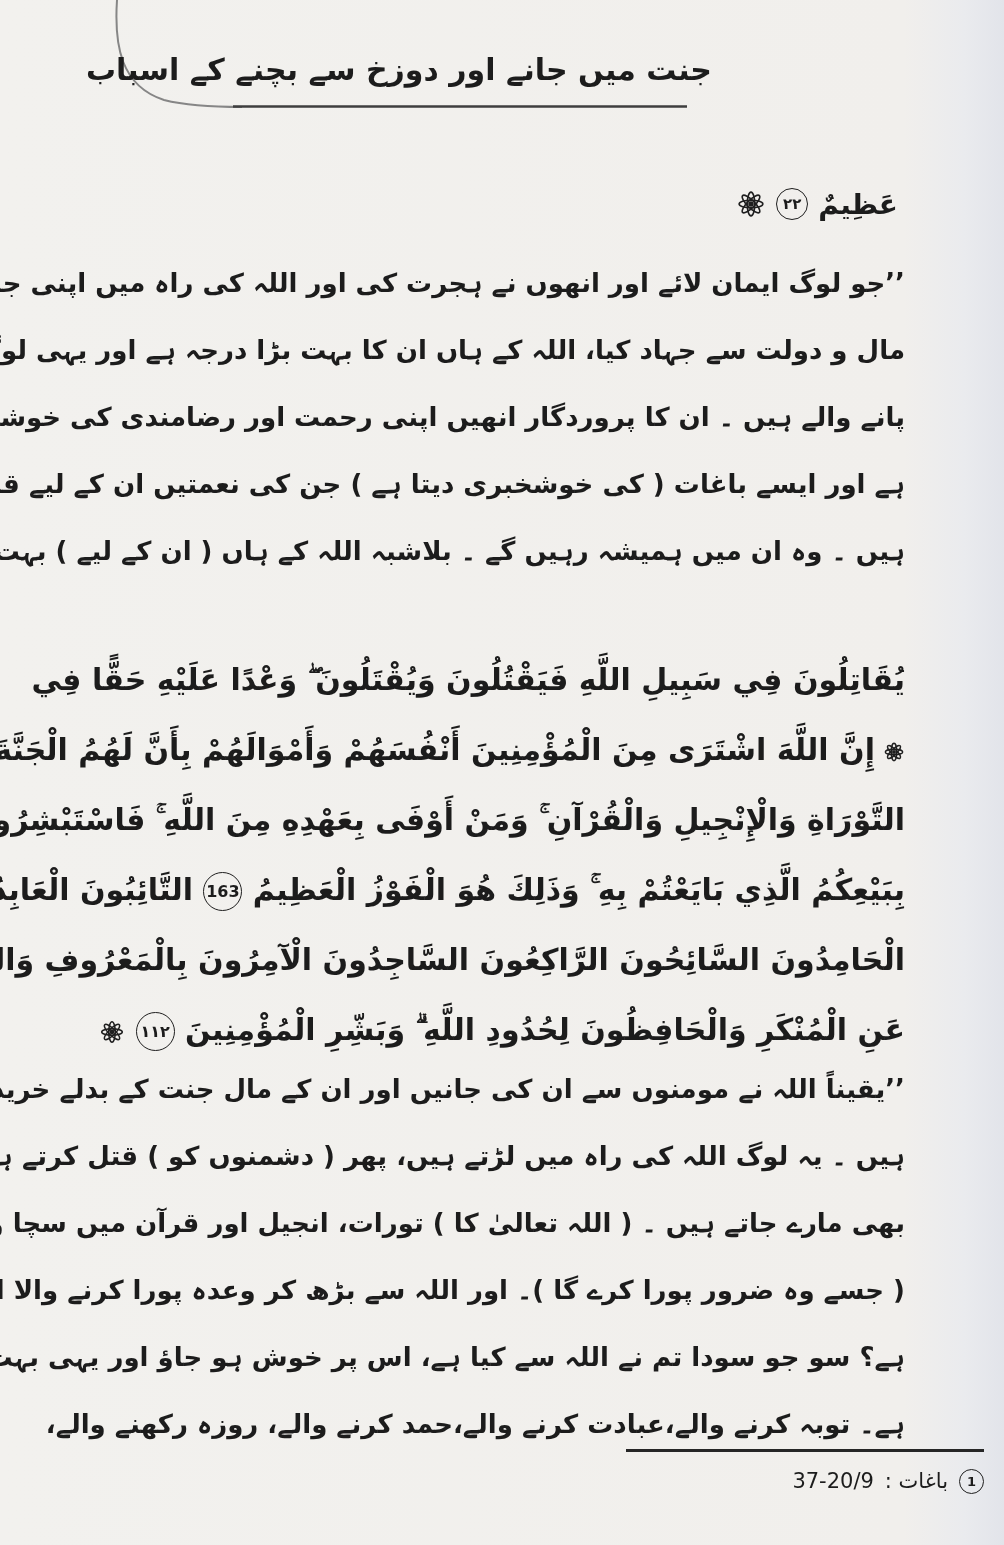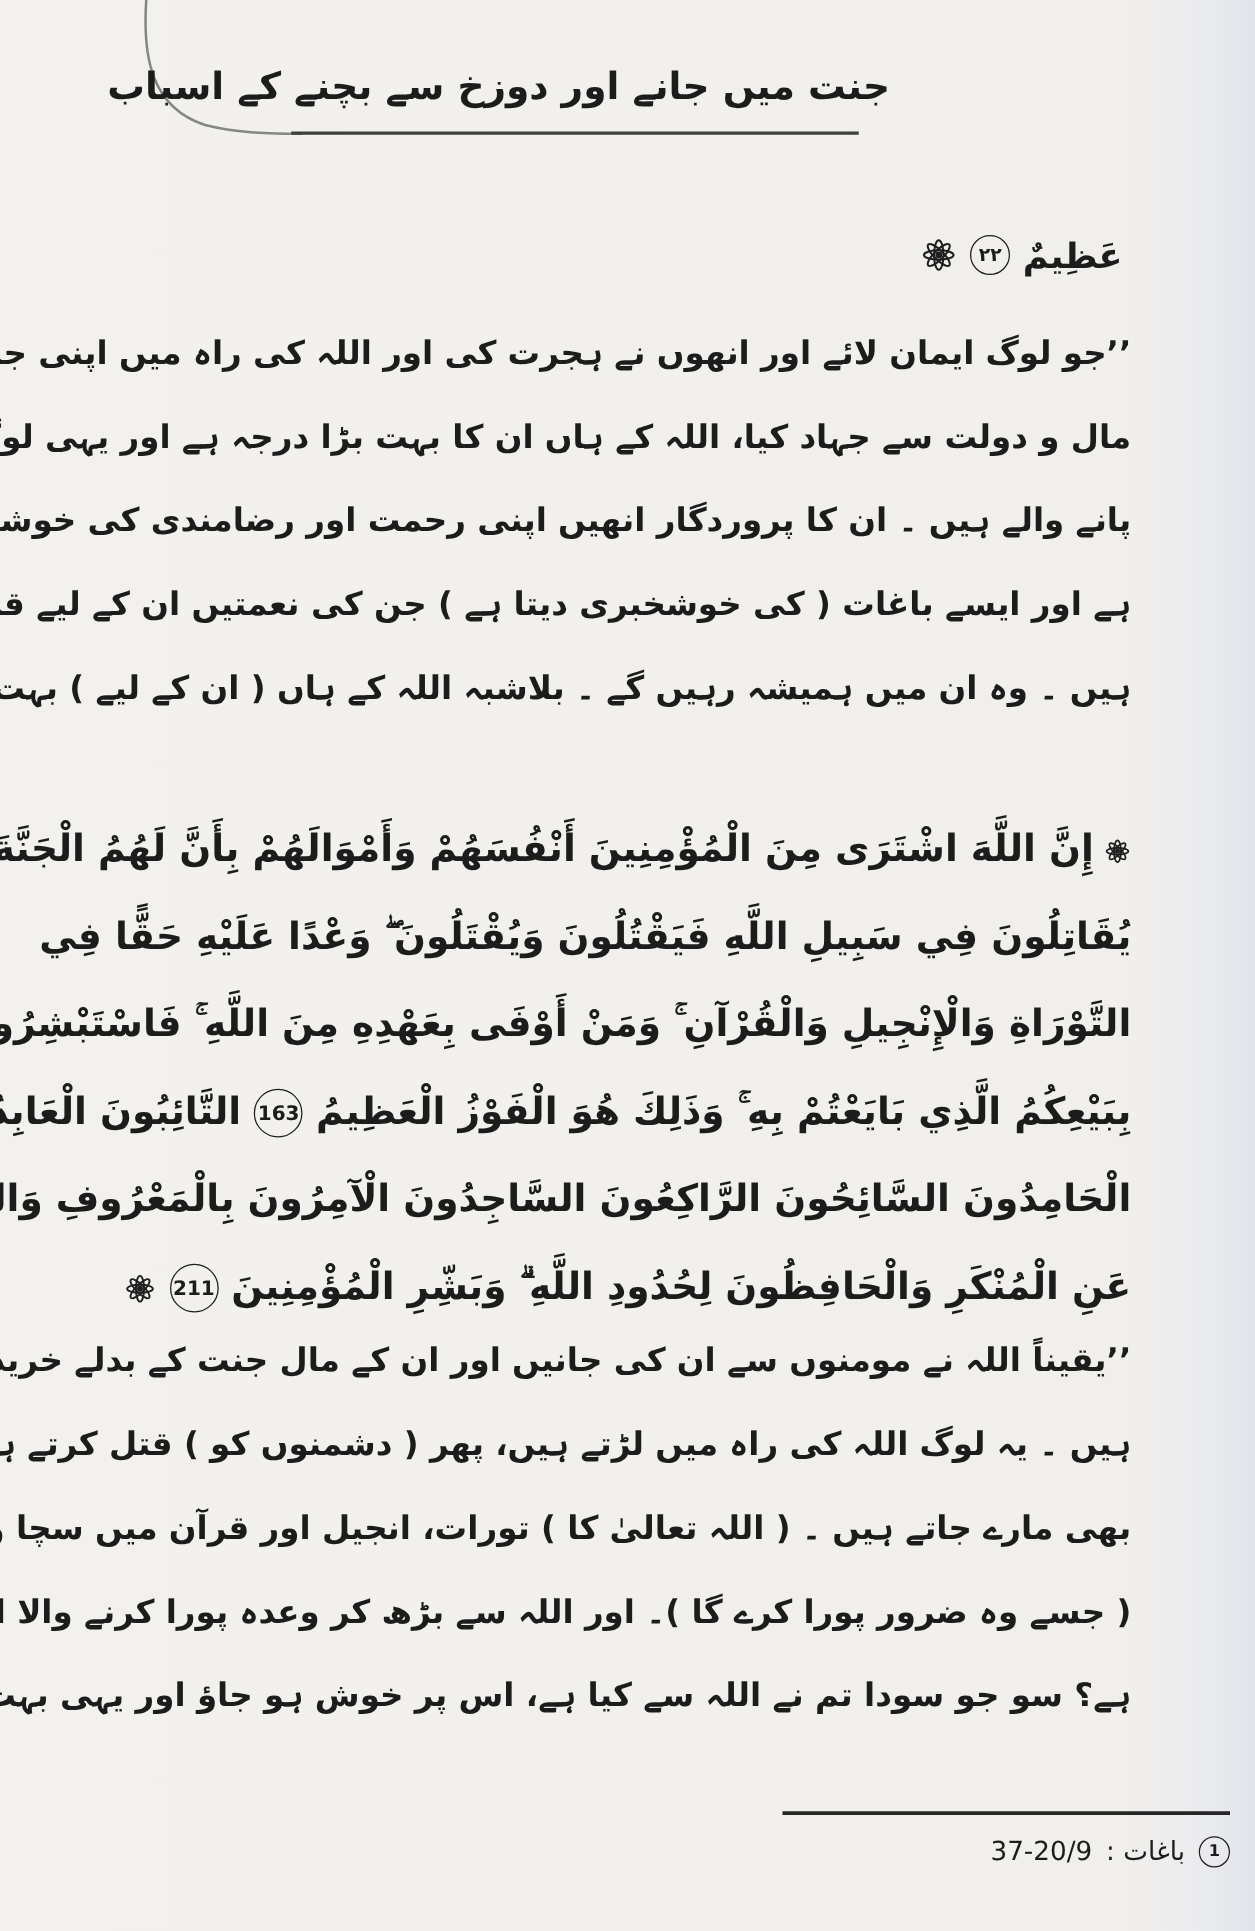--- a/index.html
+++ b/index.html
@@ -90,60 +90,61 @@
 
 <div id="translation-1" class="abs urdu-block">
   <div class="u-line">’’جو لوگ ایمان لائے اور انھوں نے ہجرت کی اور اللہ کی راہ میں اپنی جان اور</div>
   <div class="u-line">مال و دولت سے جہاد کیا، اللہ کے ہاں ان کا بہت بڑا درجہ ہے اور یہی لوگ مراد</div>
   <div class="u-line">پانے والے ہیں ۔ ان کا پروردگار انھیں اپنی رحمت اور رضامندی کی خوشخبری دیتا</div>
   <div class="u-line">ہے اور ایسے باغات ( کی خوشخبری دیتا ہے ) جن کی نعمتیں ان کے لیے قائم و دائم</div>
   <div class="u-line">ہیں ۔ وہ ان میں ہمیشہ رہیں گے ۔ بلاشبہ اللہ کے ہاں ( ان کے لیے ) بہت بڑا</div>
 </div>
 
 <div id="quran-block" class="abs">
+  <div class="q-line">يُقَاتِلُونَ فِي سَبِيلِ اللَّهِ فَيَقْتُلُونَ وَيُقْتَلُونَ ۖ وَعْدًا عَلَيْهِ حَقًّا فِي</div>
   <div class="q-line">
     <svg class="rosette q-open" width="22" height="22" viewBox="0 0 24 24" aria-hidden="true">
       <g stroke="#1f1f1f" stroke-width="1.5" fill="none">
         <ellipse cx="12" cy="12" rx="3" ry="9.5"></ellipse>
         <ellipse cx="12" cy="12" rx="3" ry="9.5" transform="rotate(45 12 12)"></ellipse>
         <ellipse cx="12" cy="12" rx="3" ry="9.5" transform="rotate(90 12 12)"></ellipse>
         <ellipse cx="12" cy="12" rx="3" ry="9.5" transform="rotate(135 12 12)"></ellipse>
       </g>
       <circle cx="12" cy="12" r="2.2" fill="#1f1f1f"></circle>
     </svg><span>إِنَّ اللَّهَ اشْتَرَى مِنَ الْمُؤْمِنِينَ أَنْفُسَهُمْ وَأَمْوَالَهُمْ بِأَنَّ لَهُمُ الْجَنَّةَ</span>
   </div>
-  <div class="q-line">يُقَاتِلُونَ فِي سَبِيلِ اللَّهِ فَيَقْتُلُونَ وَيُقْتَلُونَ ۖ وَعْدًا عَلَيْهِ حَقًّا فِي</div>
   <div class="q-line">التَّوْرَاةِ وَالْإِنْجِيلِ وَالْقُرْآنِ ۚ وَمَنْ أَوْفَى بِعَهْدِهِ مِنَ اللَّهِ ۚ فَاسْتَبْشِرُوا</div>
   <div class="q-line">
     <span>بِبَيْعِكُمُ الَّذِي بَايَعْتُمْ بِهِ ۚ وَذَلِكَ هُوَ الْفَوْزُ الْعَظِيمُ</span>
     <span class="num-circle num-ayah">163</span>
     <span>التَّائِبُونَ الْعَابِدُونَ</span>
   </div>
   <div class="q-line">الْحَامِدُونَ السَّائِحُونَ الرَّاكِعُونَ السَّاجِدُونَ الْآمِرُونَ بِالْمَعْرُوفِ وَالنَّاهُونَ</div>
   <div class="q-line align-right">
     <span>عَنِ الْمُنْكَرِ وَالْحَافِظُونَ لِحُدُودِ اللَّهِ ۗ وَبَشِّرِ الْمُؤْمِنِينَ</span>
-    <span class="num-circle num-ayah">211</span>
+    <span class="num-circle num-ayah">١١٢</span>
     <svg class="rosette" width="26" height="26" viewBox="0 0 24 24" aria-hidden="true">
       <g stroke="#1f1f1f" stroke-width="1.4" fill="none">
         <ellipse cx="12" cy="12" rx="3" ry="9.5"></ellipse>
         <ellipse cx="12" cy="12" rx="3" ry="9.5" transform="rotate(45 12 12)"></ellipse>
         <ellipse cx="12" cy="12" rx="3" ry="9.5" transform="rotate(90 12 12)"></ellipse>
         <ellipse cx="12" cy="12" rx="3" ry="9.5" transform="rotate(135 12 12)"></ellipse>
       </g>
       <circle cx="12" cy="12" r="2.2" fill="#1f1f1f"></circle>
     </svg>
   </div>
 </div>
 
 <div id="translation-2" class="abs urdu-block">
   <div class="u-line">’’یقیناً اللہ نے مومنوں سے ان کی جانیں اور ان کے مال جنت کے بدلے خرید لیے</div>
   <div class="u-line">ہیں ۔ یہ لوگ اللہ کی راہ میں لڑتے ہیں، پھر ( دشمنوں کو ) قتل کرتے ہیں اور ( کبھی ) خود</div>
   <div class="u-line">بھی مارے جاتے ہیں ۔ ( اللہ تعالیٰ کا ) تورات، انجیل اور قرآن میں سچا وعدہ ہے</div>
   <div class="u-line">( جسے وہ ضرور پورا کرے گا )۔ اور اللہ سے بڑھ کر وعدہ پورا کرنے والا اور کون ہوسکتا</div>
   <div class="u-line">ہے؟ سو جو سودا تم نے اللہ سے کیا ہے، اس پر خوش ہو جاؤ اور یہی بہت بڑی کامیابی</div>
+  <div class="u-line">ہے۔ توبہ کرنے والے،عبادت کرنے والے،حمد کرنے والے، روزہ رکھنے والے،</div>
 </div>
 
 <div id="footnote-rule" class="abs"></div>
 <div id="footnote" class="abs">
   <span class="fn-marker">1</span>
   <span>باغات :</span>
   <span dir="ltr">37-20/9</span>
 </div>
 
 </body></html>

